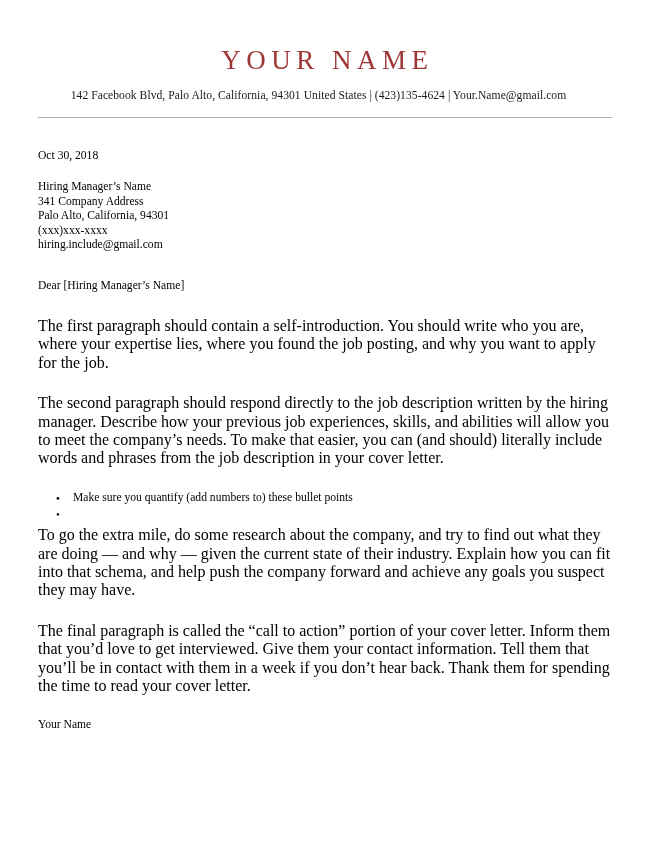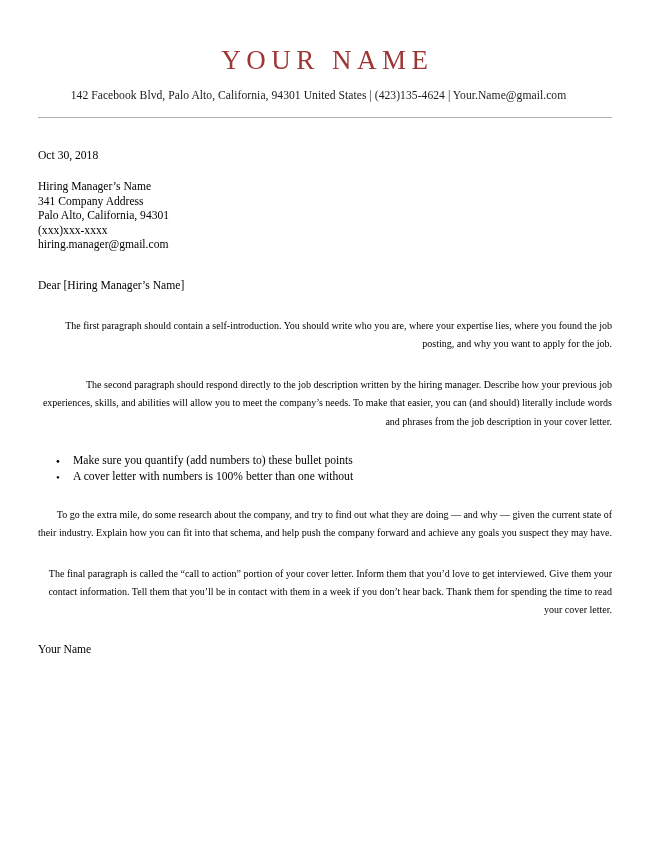--- a/index.html
+++ b/index.html
@@ -78,24 +78,24 @@
     margin: 0;
   }
 
   .salutation {
     font-size: 11.6px;
     line-height: 15px;
     margin: 0 0 24px 0;
   }
 
   .para {
-    font-size: 10px;
+    font-size: 16px;
     line-height: 18.4px;
     margin: 0 0 22px 0;
-    text-align: right;
+    text-align: left;
   }
 
   .bullet-list {
     list-style: none;
     margin: 0 0 20px 0;
     padding: 0;
   }
   .bullet-list li {
     position: relative;
     font-size: 11.6px;
@@ -136,40 +136,39 @@
 
   <main class="body-wrap">
 
     <p class="date-line">Oct 30, 2018</p>
 
     <section class="recipient-block">
       <p class="addr-line">Hiring Manager’s Name</p>
       <p class="addr-line">341 Company Address</p>
       <p class="addr-line">Palo Alto, California, 94301</p>
       <p class="addr-line">(xxx)xxx-xxxx</p>
-      <p class="addr-line">hiring.manager@gmail.com</p>
+      <p class="addr-line">hiring.include@gmail.com</p>
     </section>
 
     <p class="salutation">Dear [Hiring Manager’s Name]</p>
 
     <p class="para">The first paragraph should contain a self-introduction. You should write who you are, where your expertise lies, where you found the job posting, and why you want to apply for the job.</p>
 
     <p class="para">The second paragraph should respond directly to the job description written by the hiring manager. Describe how your previous job experiences, skills, and abilities will allow you to meet the company’s needs. To make that easier, you can (and should) literally include words and phrases from the job description in your cover letter.</p>
 
     <ul class="bullet-list">
       <li>
         <span class="bullet-dot">•</span>
       </li>
       <li>
         <span class="bullet-dot">•</span>
         <span>Make sure you quantify (add numbers to) these bullet points</span>
       </li>
       <li>
         <span class="bullet-dot">•</span>
-        <span>A cover letter with numbers is 100% better than one without</span>
       </li>
     </ul>
 
     <p class="para">To go the extra mile, do some research about the company, and try to find out what they are doing — and why — given the current state of their industry. Explain how you can fit into that schema, and help push the company forward and achieve any goals you suspect they may have.</p>
 
     <p class="para">The final paragraph is called the “call to action” portion of your cover letter. Inform them that you’d love to get interviewed. Give them your contact information. Tell them that you’ll be in contact with them in a week if you don’t hear back. Thank them for spending the time to read your cover letter.</p>
 
 
     <p class="signature">Your Name</p>
 

